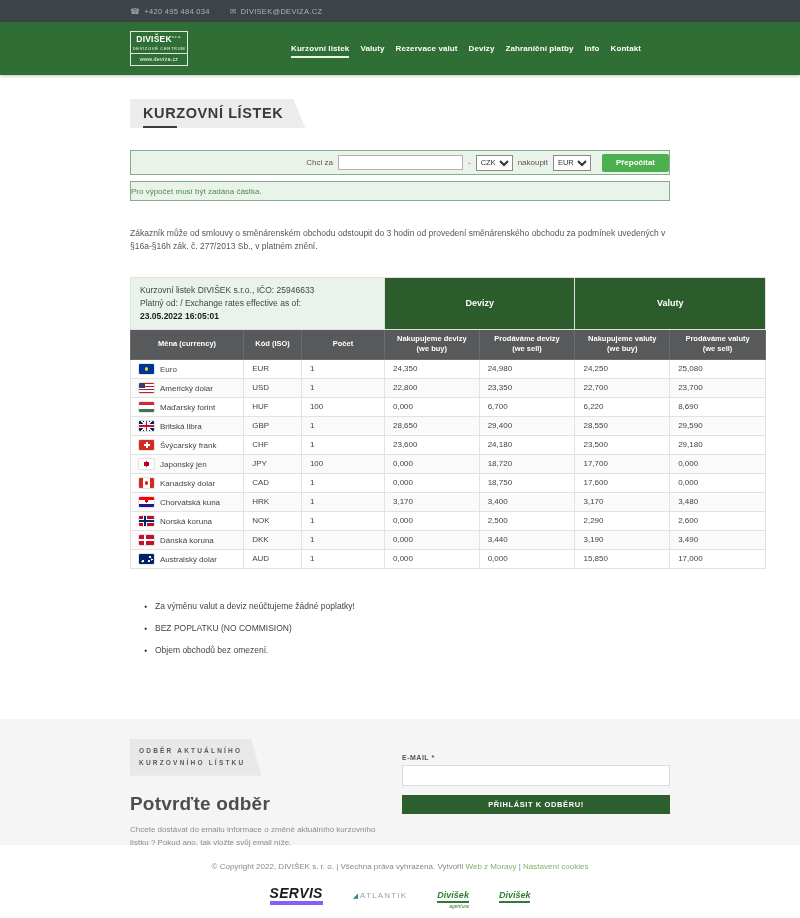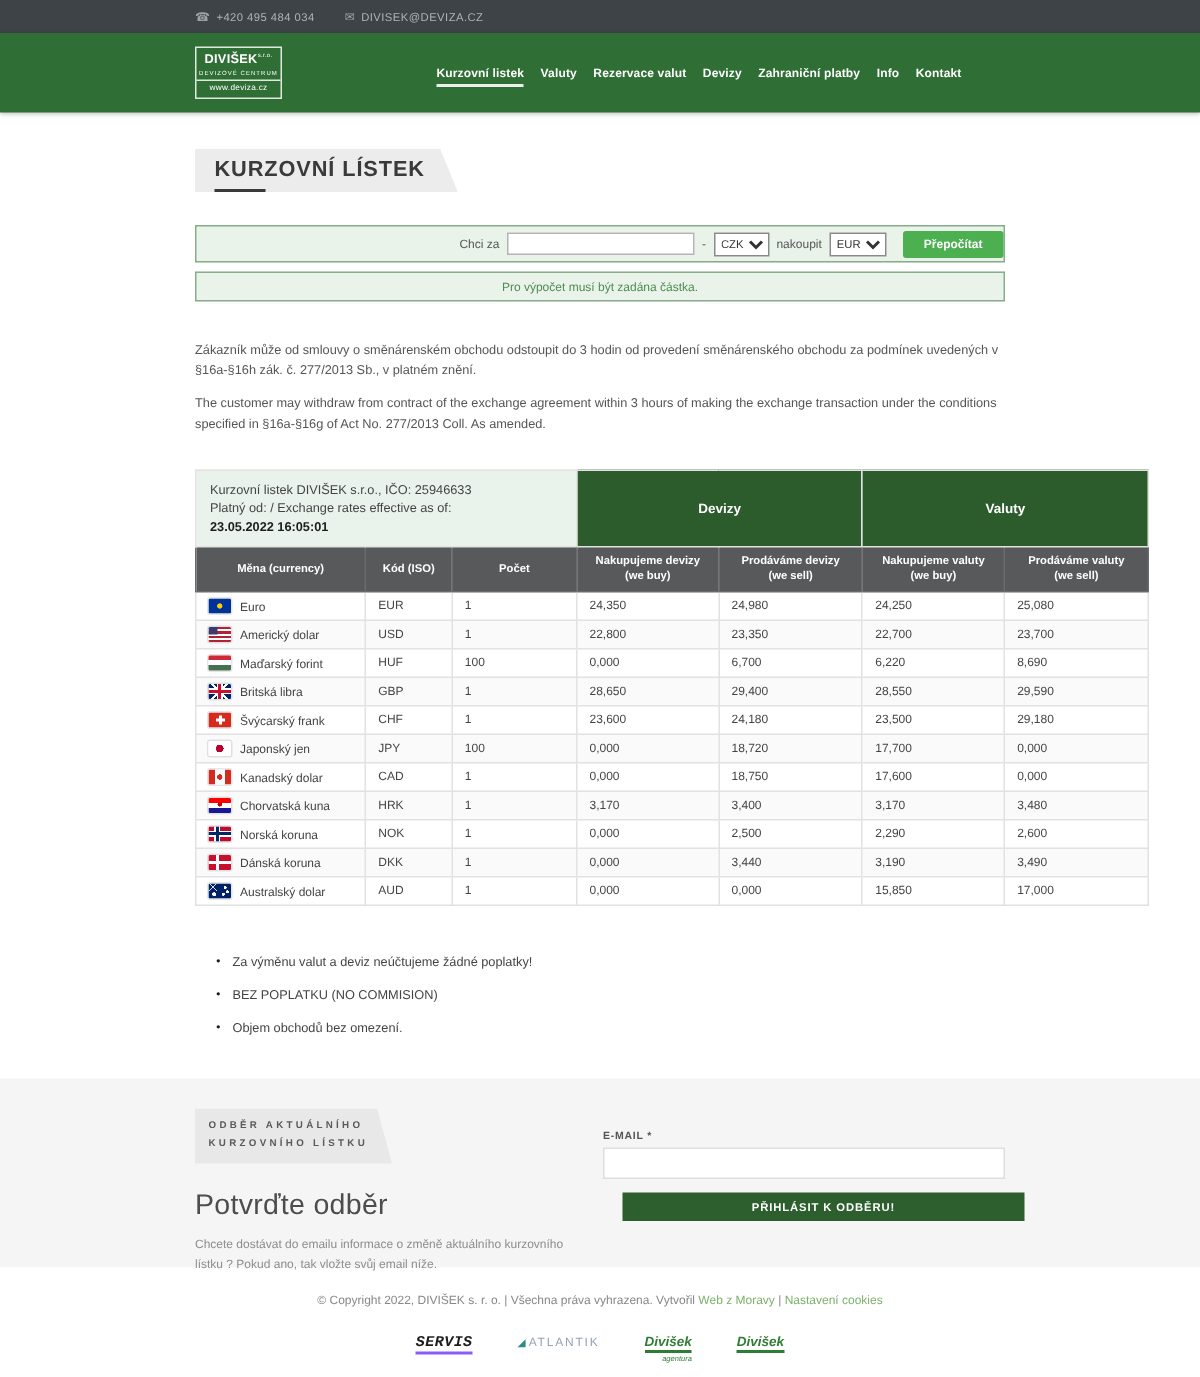--- a/index.html
+++ b/index.html
@@ -33,21 +33,21 @@
     color:#3a3a3a; letter-spacing:.6px; clip-path:polygon(0 0, calc(100% - 12px) 0, 100% 100%, 0 100%); }
   .title-underline { position:absolute; left:13px; bottom:0; width:34px; height:2px; background:#3a3a3a; }
 
   .calc-bar { margin-top:22px; background:#e9f3ea; border:1px solid #86ad89; height:25px;
     display:flex; align-items:center; justify-content:flex-end; gap:5px; font-size:8px; color:#555; }
   .amount-input { width:125px; height:15px; border:1px solid #b3b3b3; font-size:8px; padding:0 3px; }
   .cur-select { font-size:7.5px; height:16px; border:1px solid #8a8a8a; background:#fff; color:#333; }
   .calc-btn { background:#4caf50; color:#fff; border:none; font-size:8px; font-weight:bold;
     padding:4.5px 14px; border-radius:2px; margin-left:6px; cursor:pointer; }
 
-  .alert-bar { margin-top:6px; background:#e9f3ea; border:1px solid #86ad89; text-align:center;
+  .alert-bar { margin-top:6px; background:#e9f3ea; border:1px solid #86ad89; 
     font-size:8px; color:#4e8b52; padding:4.5px 0; }
 
   .intro { margin-top:26px; font-size:8.5px; color:#555; line-height:1.55; }
   .intro p + p { margin-top:9px; }
 
   
   table.rates { margin-top:24px; border-collapse:collapse; width:636px; }
   .rates th, .rates td { border:1px solid #e2e2e2; }
   .info-cell { background:#e9f3ec; text-align:left; padding:6px 9px; font-weight:normal;
     color:#444; font-size:8.5px; line-height:1.5; vertical-align:top; }
@@ -106,36 +106,36 @@
   .notes li { font-size:8.5px; color:#444; margin-bottom:12px; position:relative; padding-left:11px; }
   .notes li::before { content:"●"; position:absolute; left:0; top:2px; font-size:5px; color:#1a1a1a; }
 
   
   .subscribe { background:#f5f5f5; height:126px; }
   .subscribe .container { display:flex; justify-content:space-between; padding-top:20px; }
   .sub-left { width:262px; }
   .sub-tag { display:inline-block; background:#e8e8e8; padding:6px 16px 6px 9px;
     clip-path:polygon(0 0, calc(100% - 10px) 0, 100% 100%, 0 100%); }
   .sub-tag div { font-size:6.5px; font-weight:bold; letter-spacing:2.2px; color:#5a5a5a; line-height:1.9; }
-  .sub-heading { font-size:19px; color:#4d4d4d; font-weight:400; margin-top:17px; letter-spacing:.2px; }
+  .sub-heading { font-size:19px; color:#4d4d4d; font-weight:700; margin-top:17px; letter-spacing:.2px; }
   .sub-text { font-size:8px; color:#8d8d8d; line-height:1.65; margin-top:8px; }
   .sub-right { width:268px; padding-top:15px; }
   .email-label { font-size:7px; font-weight:bold; color:#555; letter-spacing:.5px; }
   .email-input { width:100%; height:21px; border:1px solid #ddd; background:#fff; margin-top:4px; font-size:8px; padding:0 5px; }
   .sub-btn { width:100%; height:19px; background:#2d5f2e; color:#fff; border:none; font-size:7.5px;
-    font-weight:bold; letter-spacing:.6px; margin-top:9px; cursor:pointer;margin-left:13px; }
+    font-weight:bold; letter-spacing:.6px; margin-top:9px; cursor:pointer; }
 
   
   .footer { height:73px; background:#fff; }
   .copyright { text-align:center; font-size:8px; color:#888; padding-top:17px; }
   .copyright a { color:#7cb26a; text-decoration:none; cursor:pointer; }
   .logos { display:flex; justify-content:center; align-items:flex-start; gap:30px; margin-top:13px; }
   .plogo { text-align:center; cursor:pointer; }
-  .plogo-servis .plogo-name { font-size:10px; font-weight:800; font-style:italic; color:#1c1c1c;
-    border-bottom:2px solid #8b5cf6; letter-spacing:.3px;font-family:Liberation Mono, monospace; }
+  .plogo-servis .plogo-name { font-size:14px; font-weight:800; font-style:italic; color:#1c1c1c;
+    border-bottom:4px solid #8b5cf6; letter-spacing:.3px; }
   .plogo-atlantik .plogo-name { font-size:8px; color:#93a3b3; letter-spacing:1.2px; }
   .plogo-atlantik .plogo-swoosh { color:#2e8b8b; font-size:7px; margin-right:2px; }
   .plogo-divisek .plogo-name { font-size:9px; font-weight:bold; font-style:italic; color:#2e7d32;
     border-bottom:2px solid #2e7d32; padding-bottom:1px; }
   .plogo-sub { font-size:5px; color:#2e7d32; font-style:italic; text-align:right; margin-top:1px; }
 </style>
 </head>
 <body>
 
 <div class="topbar">
@@ -189,21 +189,20 @@
       <select class="cur-select">
         <option>EUR</option>
       </select>
       <button class="calc-btn">Přepočítat</button>
     </div>
 
     <div class="alert-bar">Pro výpočet musí být zadána částka.</div>
 
     <div class="intro">
       <p>Zákazník může od smlouvy o směnárenském obchodu odstoupit do 3 hodin od provedení směnárenského obchodu za podmínek uvedených v §16a-§16h zák. č. 277/2013 Sb., v platném znění.</p>
-      <p>The customer may withdraw from contract of the exchange agreement within 3 hours of making the exchange transaction under the conditions specified in §16a-§16g of Act No. 277/2013 Coll. As amended.</p>
     </div>
 
     <table class="rates">
       <colgroup>
         <col style="width:88px">
           <col style="width:50px">
           <col style="width:72px">
         <col style="width:82px">
           <col style="width:83px">
           <col style="width:82px">

